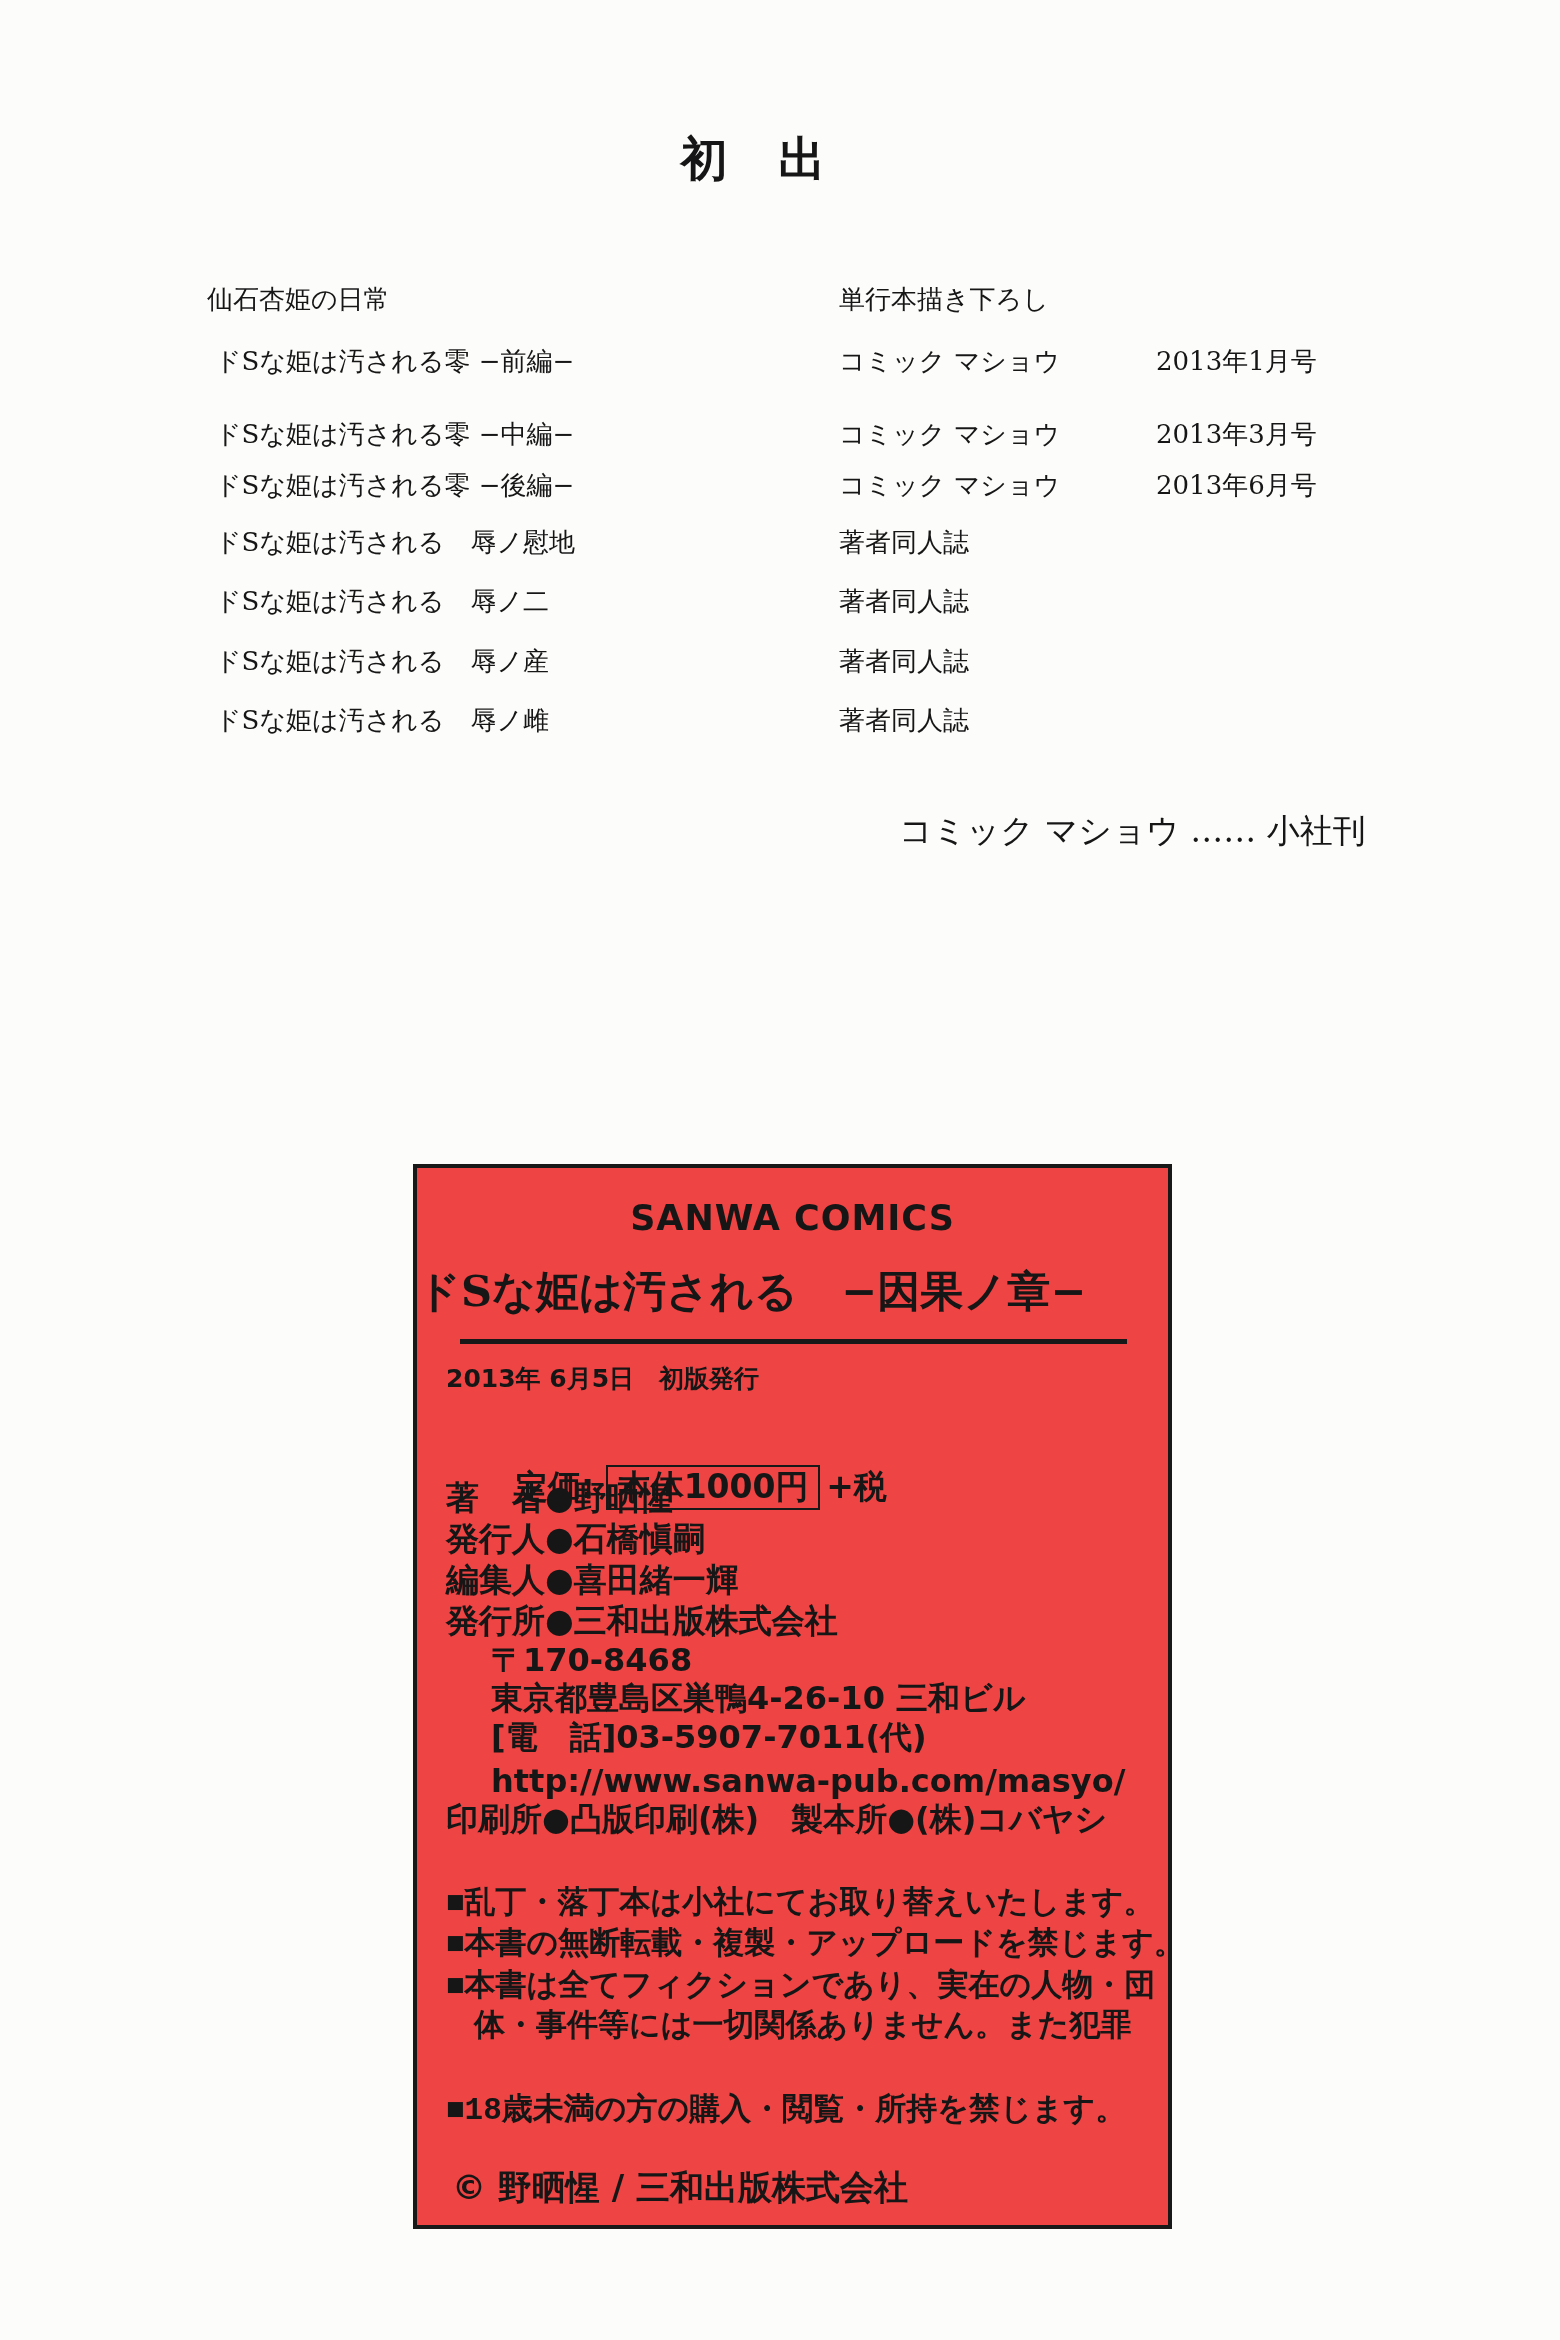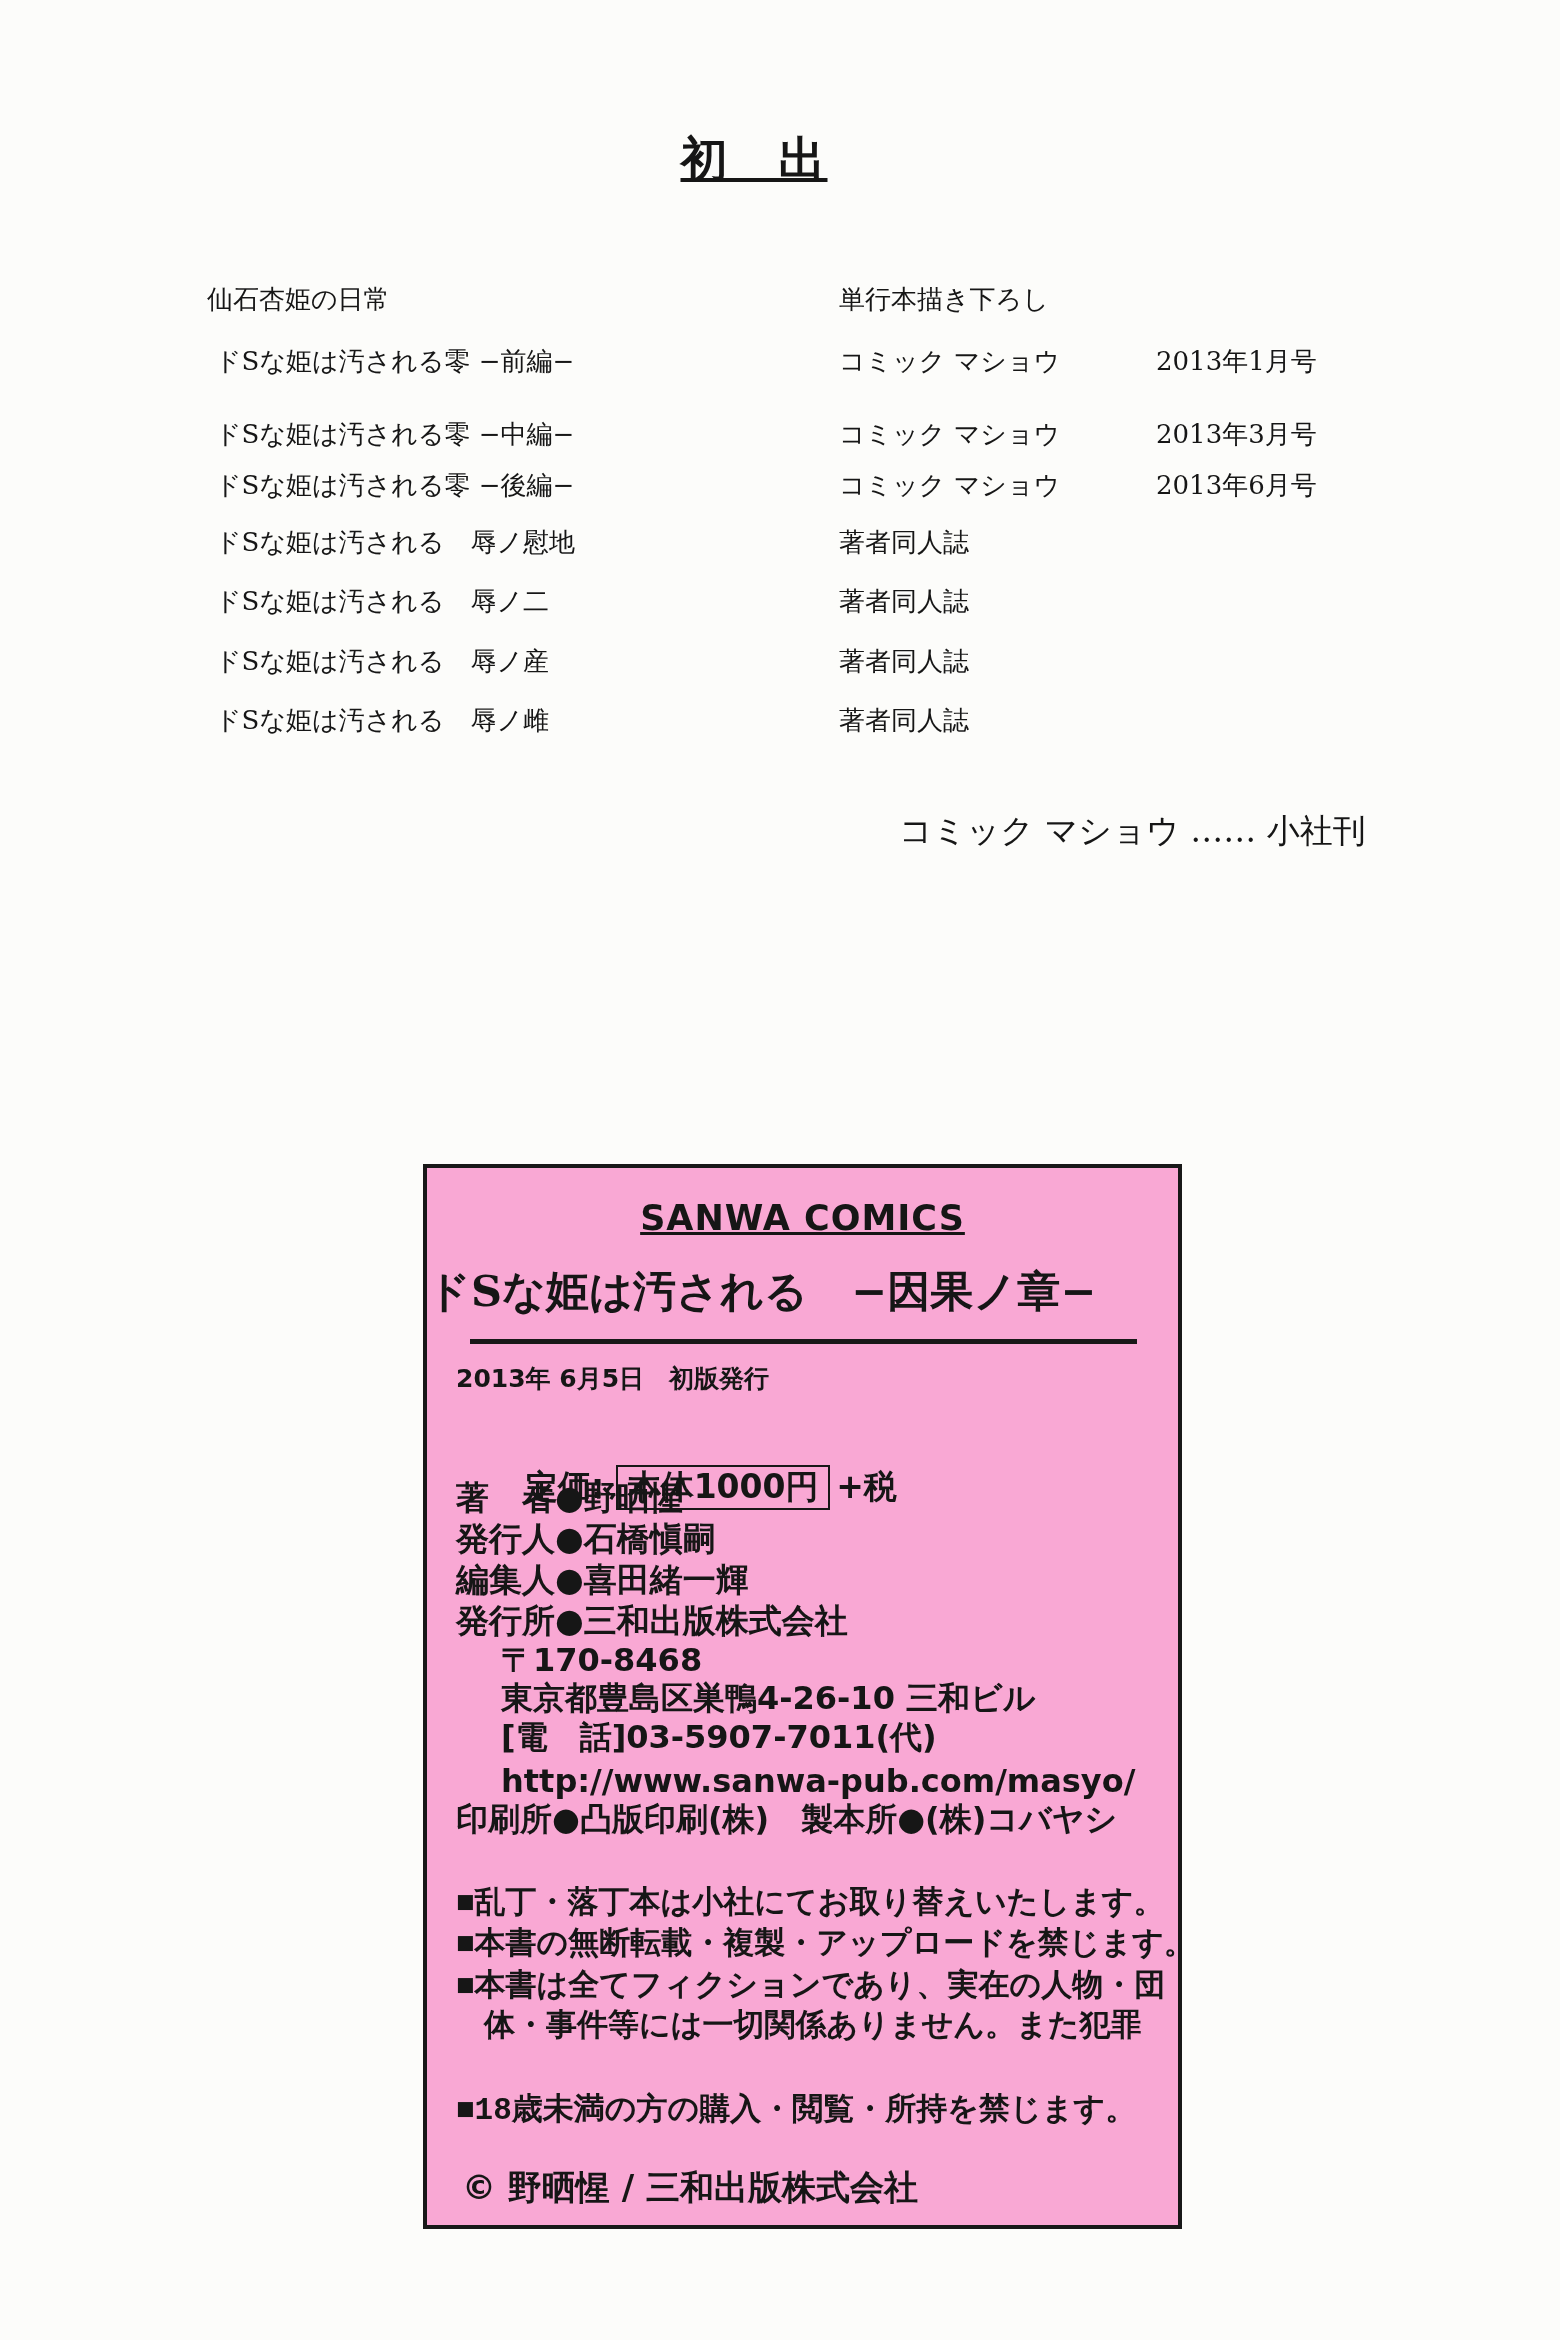--- a/index.html
+++ b/index.html
@@ -7,21 +7,21 @@
     width:1560px;height:2341px;
     background:#f2f0ec;
     font-family:"DejaVu Sans","Liberation Sans",sans-serif;
     color:#161616;
   }
   .page{
     position:relative;width:1560px;height:2341px;
     background:#fcfcfa;
     overflow:hidden;
   }
-  .txt{white-space:pre;text-decoration:underline;}
+  .txt{white-space:pre;}
 
   
   .page-title{
     position:absolute;top:135px;left:364px;width:780px;
     text-align:center;
     font-family:"DejaVu Serif","Liberation Serif",serif;
     font-weight:700;font-size:47px;line-height:1;
     letter-spacing:2px;
   }
   .pub-list{position:absolute;top:0;left:0;width:100%;height:878px;}
@@ -34,24 +34,24 @@
   .row .s{left:839px;}
   .row .i{left:1156px;}
   .footnote{
     position:absolute;top:809px;left:899px;
     font-family:"DejaVu Serif","Liberation Serif",serif;
     font-size:33px;white-space:pre;font-weight:500;
   }
 
   
   .colophon-box{
-    position:absolute;left:423px;top:1164px;
+    position:absolute;left:413px;top:1164px;
     width:751px;height:1057px;
     border:4.9px solid #181818;
-    background:#f9a8d4;
+    background:#ef4444;
   }
   .colophon-box > div{position:absolute;line-height:1.1;}
   .brand{
     top:31px;left:0;width:100%;text-align:center;
     font-size:35px;font-weight:700;letter-spacing:1px;
   }
   .book-title{
     top:100px;left:0;width:100%;text-align:left;
     font-family:"DejaVu Serif","Liberation Serif",serif;
     font-size:43px;font-weight:700;white-space:pre;

